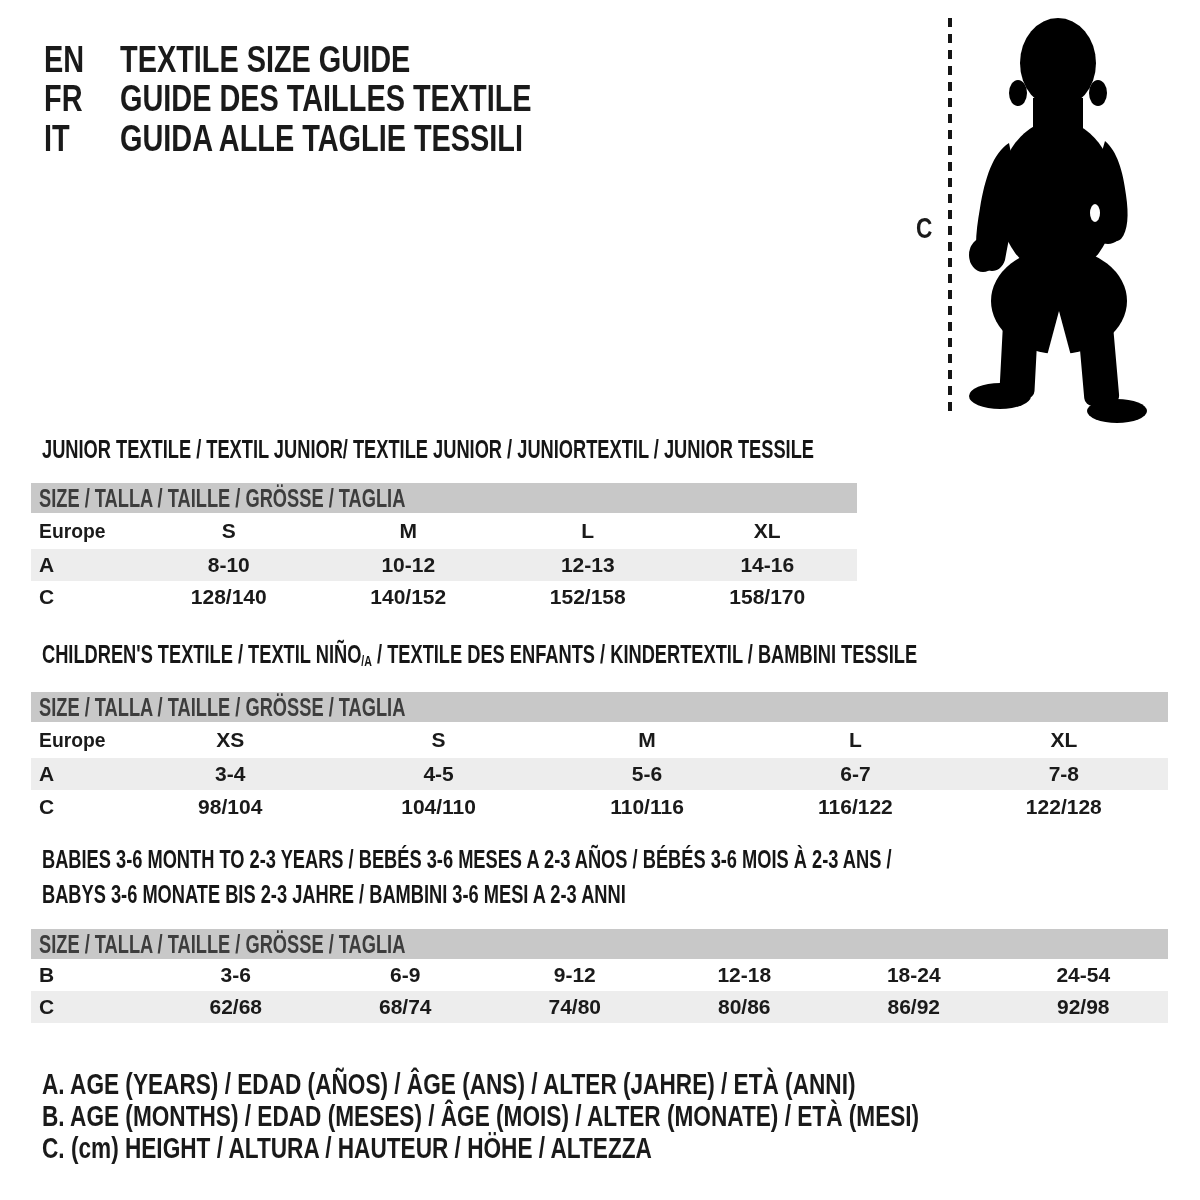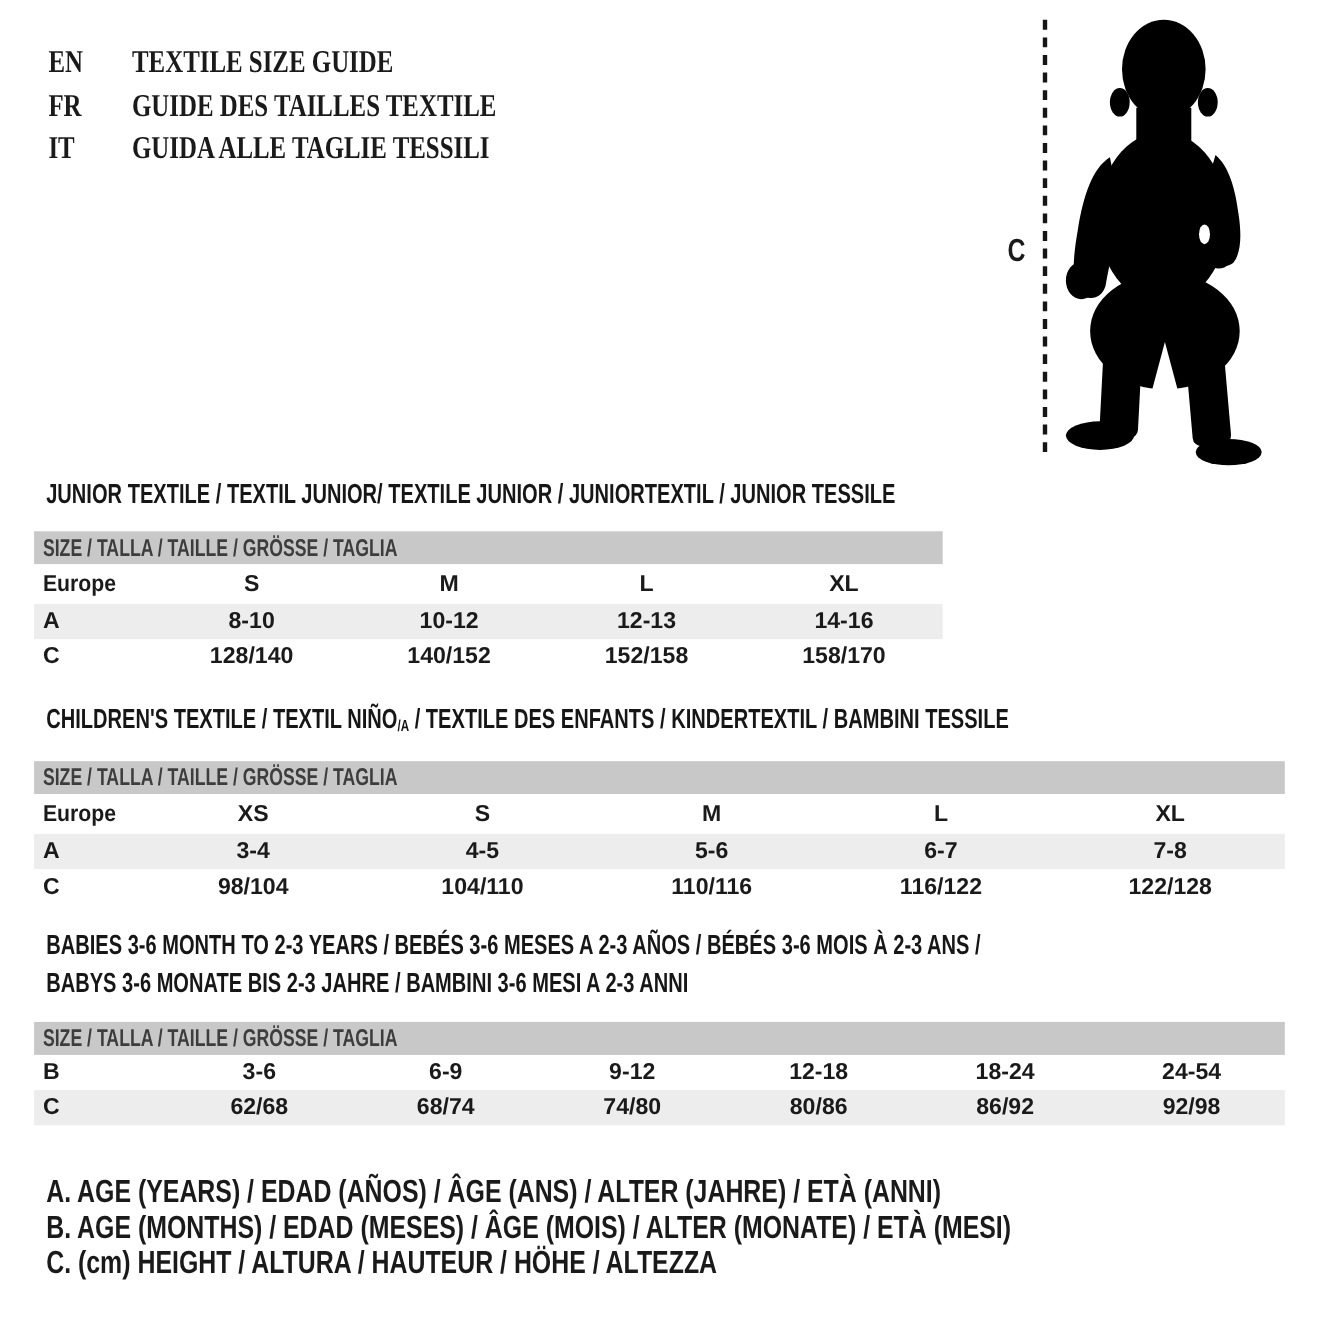--- a/index.html
+++ b/index.html
@@ -7,36 +7,36 @@
     position:relative;width:1200px;height:1200px;background:#ffffff;overflow:hidden;
     font-family:"Liberation Sans","DejaVu Sans",sans-serif;font-weight:bold;color:#1a1a1a;
   }
   
   .sq73{display:inline-block;transform:scaleX(0.73);transform-origin:0 50%;white-space:nowrap;}
   .sq78{display:inline-block;transform:scaleX(0.78);transform-origin:0 50%;white-space:nowrap;}
   .sqc{display:inline-block;transform:scaleX(0.92);transform-origin:50% 50%;white-space:nowrap;}
 
   
   .langs{position:absolute;left:44px;top:40px;}
-  .lang-row{display:flex;height:39.5px;align-items:flex-start;font-size:29px;font-family:Liberation Serif, serif;}
+  .lang-row{display:flex;height:39.5px;align-items:center;font-size:37px;}
   .lang-code{width:76px;}
   
   .figure{position:absolute;left:945px;top:13px;width:205px;height:415px;}
   .figure-label{position:absolute;left:916px;top:212px;font-size:29px;}
 
   
   .sec-title{position:absolute;font-size:25px;line-height:25px;color:#161616;}
   .title-sub{font-size:0.58em;vertical-align:-0.18em;}
 
   
   .stable{position:absolute;font-size:21px;}
   .trow{display:flex;align-items:center;}
   .trow .lab{text-align:left;padding-left:8px;box-sizing:border-box;flex:none;}
   .trow .cell{flex:1;text-align:center;}
-  .hdr{background:#c8c8c8;height:30px;color:#3d3d3d;font-size:22px;}
+  .hdr{background:#c8c8c8;height:30px;color:#3d3d3d;font-size:25px;}
   .hdr .hlab{padding-left:8px;}
   .r-region{height:36px;background:#ffffff;}
   .r-alt{background:#ededed;}
   .r32{height:32px;}
   .r33{height:33px;}
   .jr .lab{width:108px;}
   .ch .lab{width:95px;}
   .bb .lab{width:120px;}
 
   

